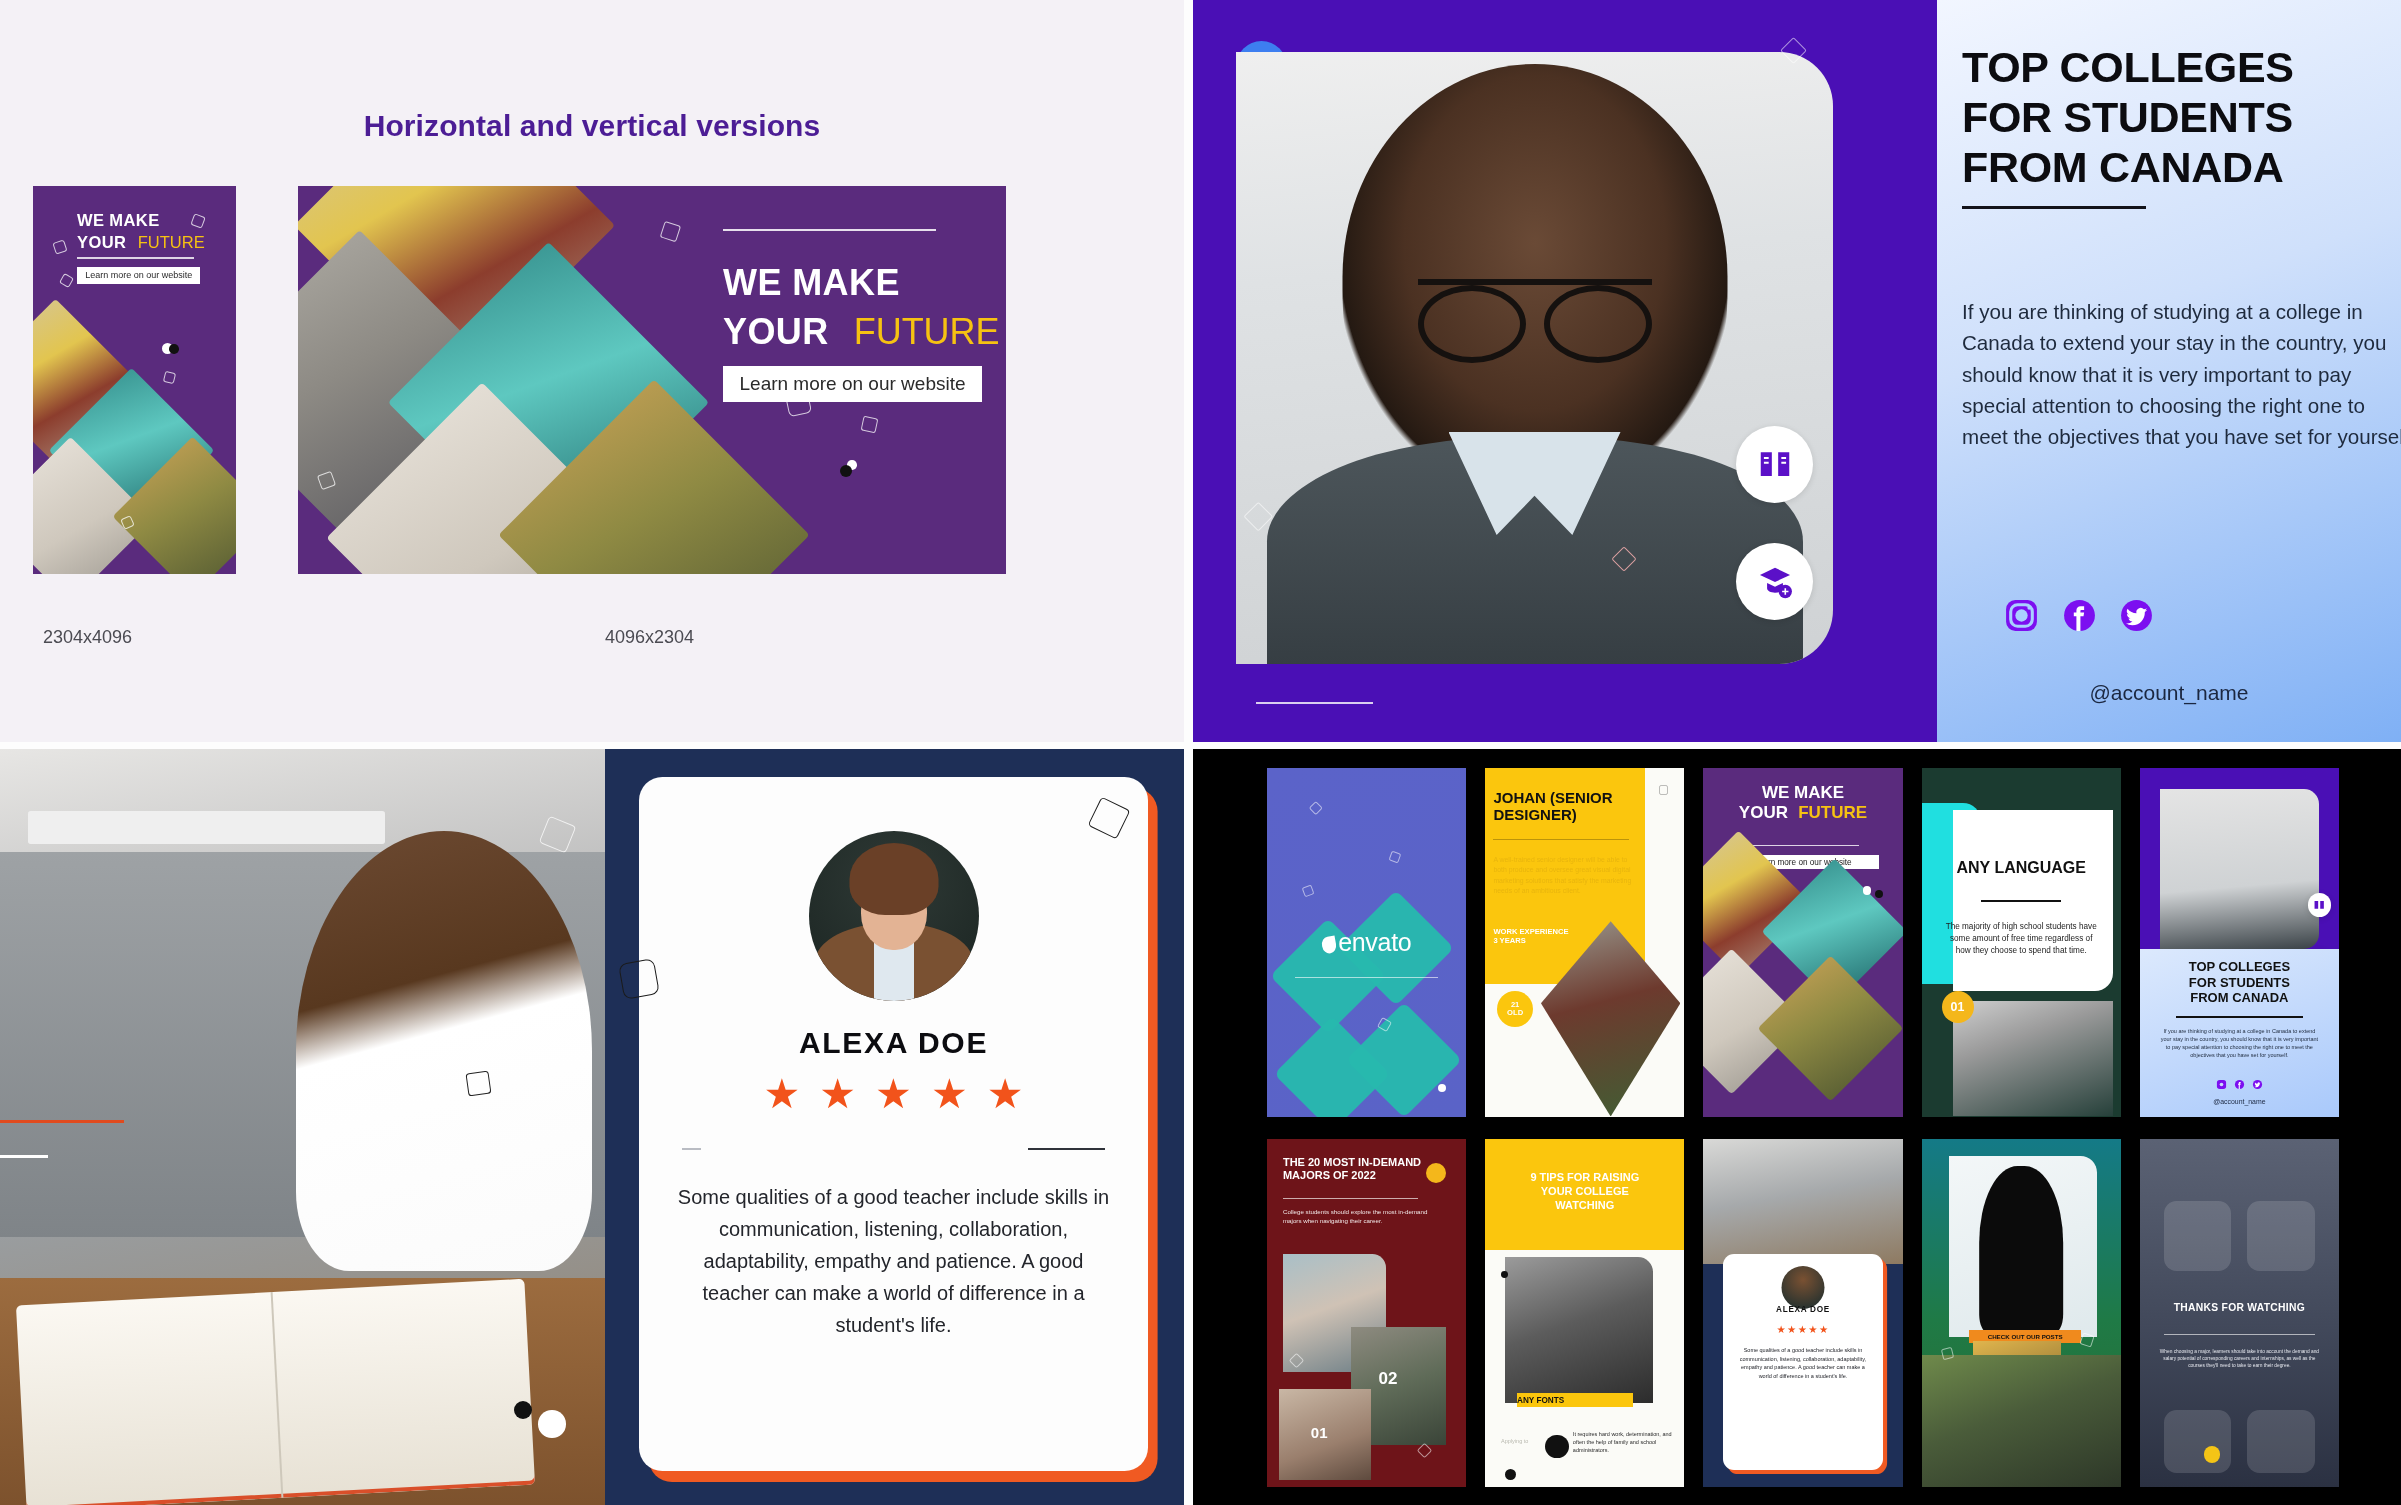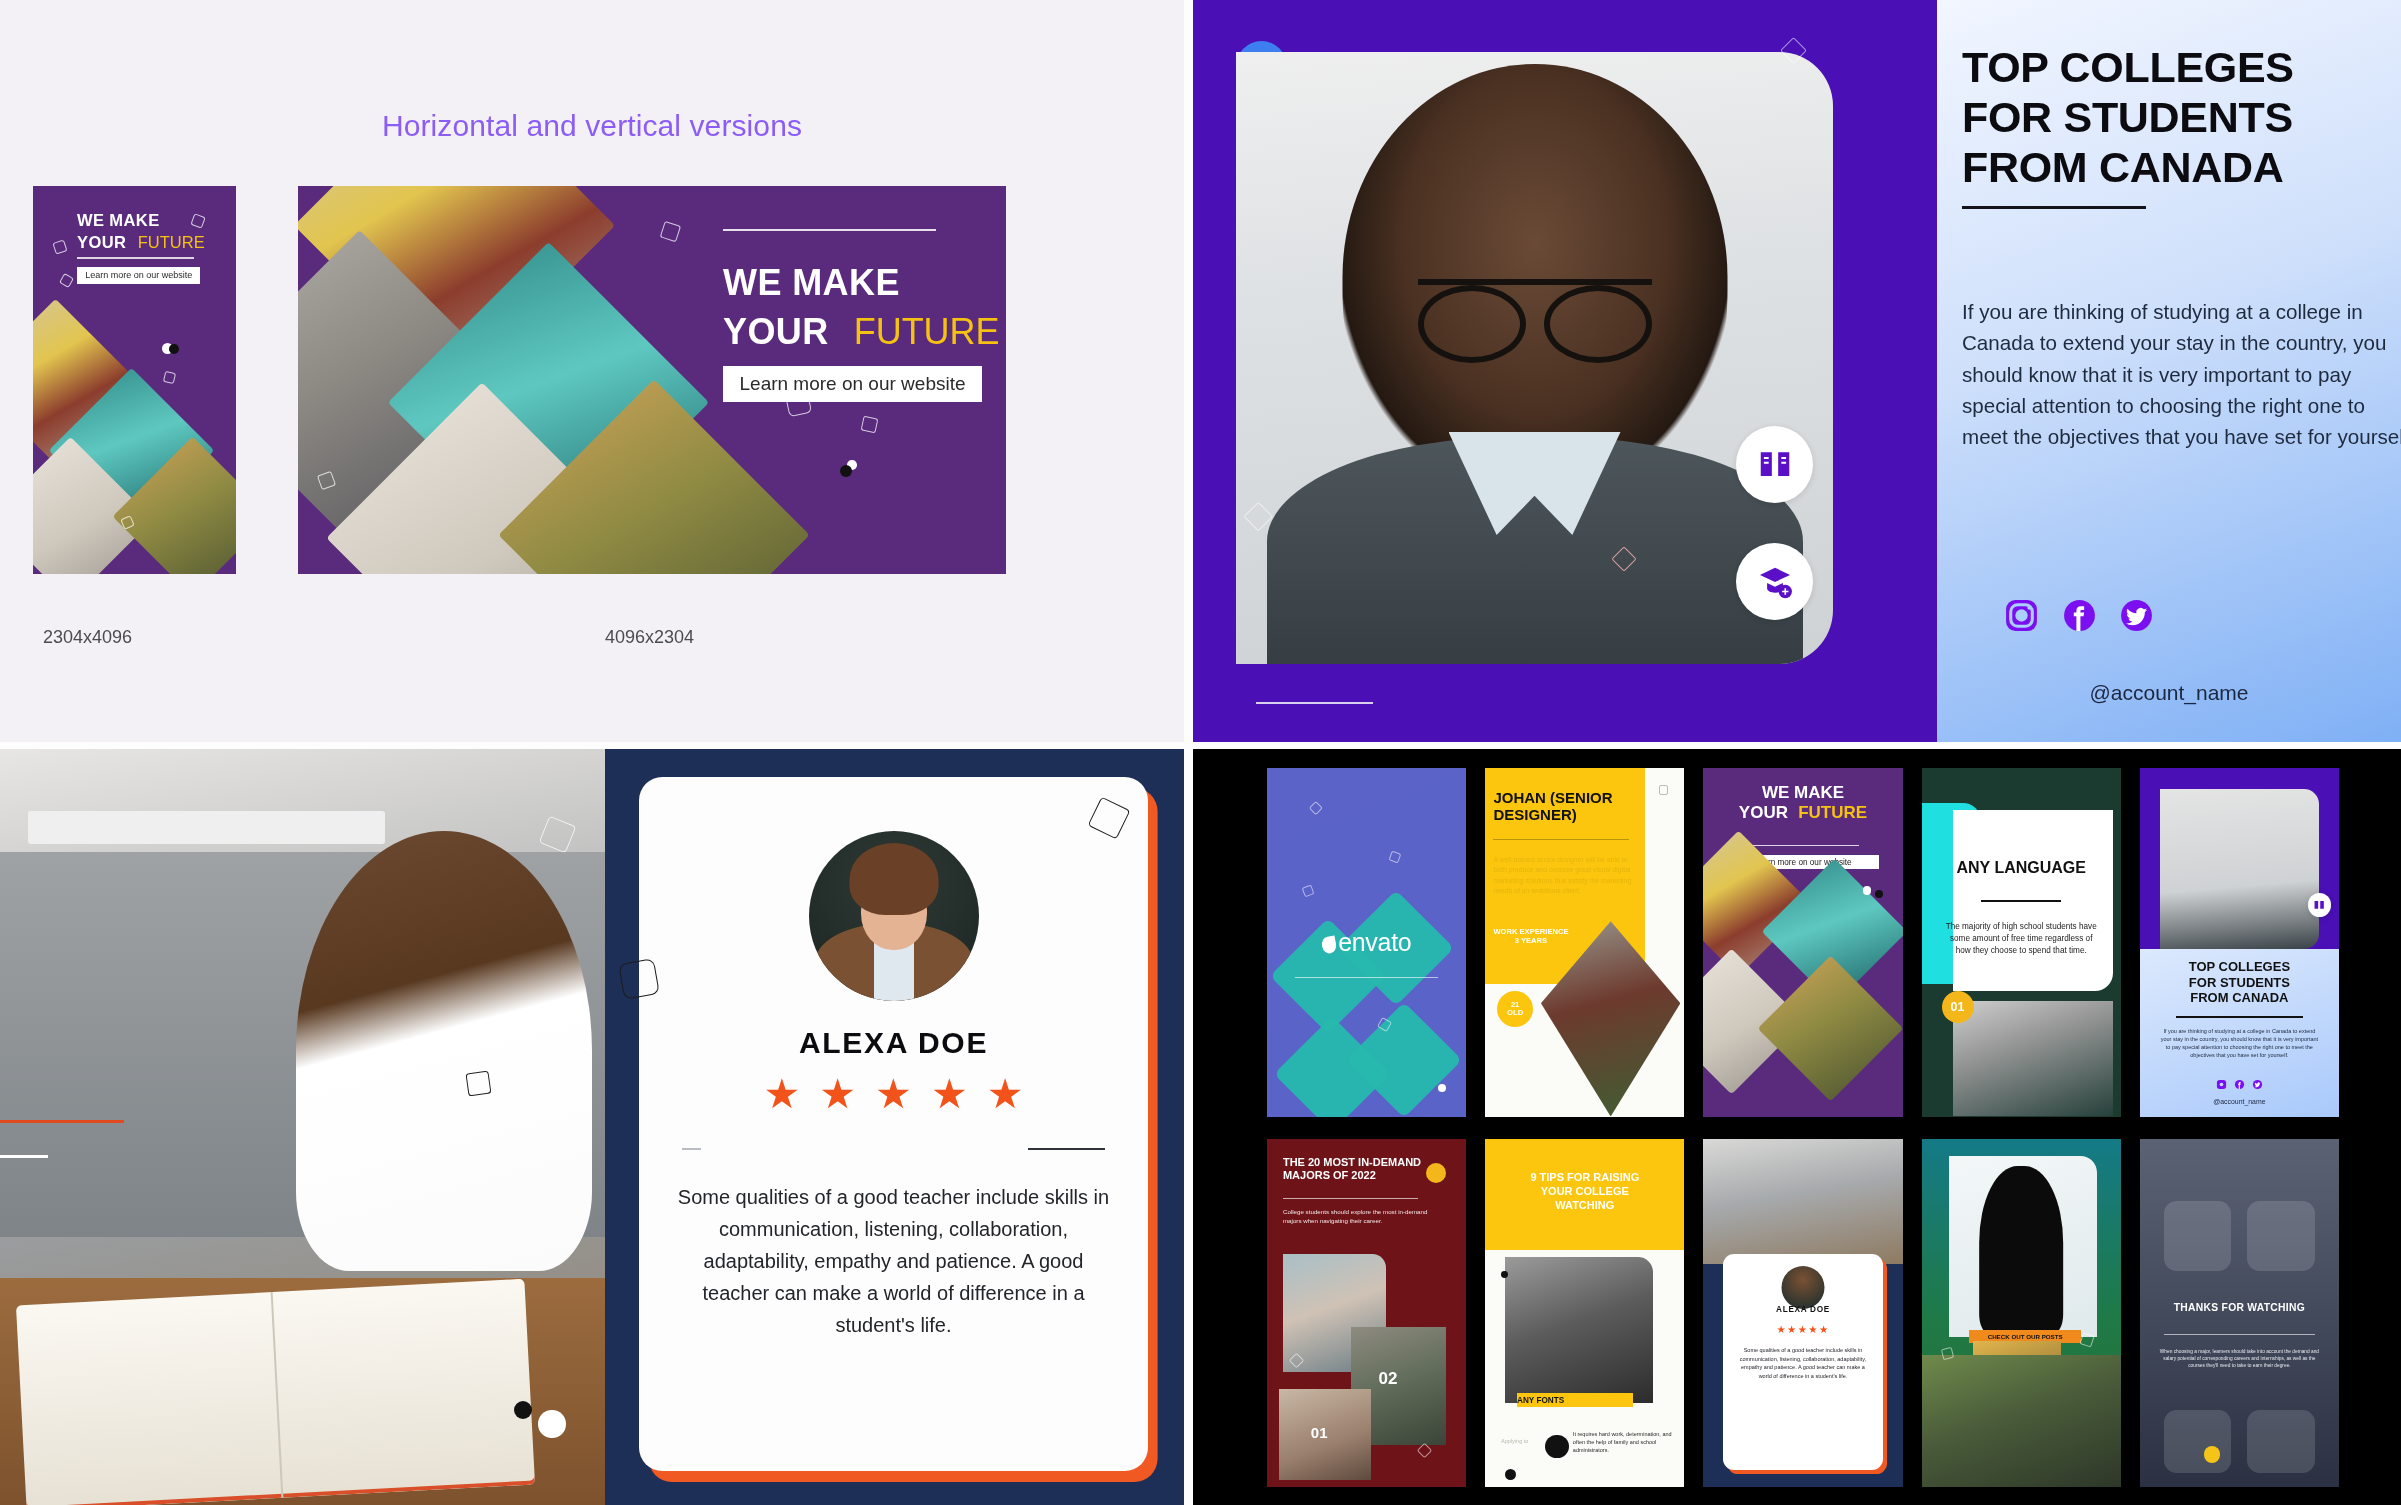--- a/index.html
+++ b/index.html
@@ -12,21 +12,21 @@
   
   .q { position: absolute; overflow: hidden; }
   .q-tl { left: 0;    top: 0;    width: 1184px; height: 742px; background: #f4f1f6; }
   .q-tr { left: 1193px; top: 0;  width: 1208px; height: 742px; background: #4a0fb5; }
   .q-bl { left: 0;    top: 749px; width: 1184px; height: 756px; background: #1e2f57; }
   .q-br { left: 1193px; top: 749px; width: 1208px; height: 756px; background: #000000; }
 
   
   .tl-title {
     position: absolute; left: 0; right: 0; top: 109px; text-align: center;
-    font-size: 30px; color: #8b5cf6; font-weight: 400; letter-spacing: 0.1px;
+    font-size: 30px; color: #4c1d95; font-weight: 700; letter-spacing: 0.1px;
   }
   .banner { position: absolute; overflow: hidden; background: #5c2a7e; }
   .banner-v { left: 33px;  top: 186px; width: 203px; height: 388px; }
   .banner-h { left: 298px; top: 186px; width: 708px; height: 388px; }
 
   .purple-bg { position: absolute; inset: 0; background: #5a2b7d; }
   .diamond {
     position: absolute; transform: rotate(45deg); overflow: hidden;
     border-radius: 4.1px;
   }
@@ -194,21 +194,21 @@
   .env-logo { position: absolute; left: 0; right: 0; top: 50%; transform: translateY(-50%);
     text-align: center; color: #fff; font-size: 25px; font-weight: 400; letter-spacing: -0.3px; }
   .env-underline { position:absolute; left:14%; right:14%; top:60%; height:1.4px; background:rgba(255,255,255,.6); }
 
   
   .c-johan { background: #fbfbf7; }
   .cj-yellow { position: absolute; left: 0; top: 0; width: 80%; height: 62%; background: #fbc60d; }
   .cj-title { position: absolute; left: 8.2px; top: 20.6px; width: 82%; font-size: 15px; font-weight: 800; color: #111; line-height: 1.16; }
   .cj-rule { position: absolute; left: 8.2px; top: 71px; width: 68%; height: 1.4px; background: rgba(0,0,0,.25); }
   .cj-body { position: absolute; left: 8.2px; top: 87px; width: 72%; font-size: 6.9px; line-height: 1.5; color: #e8b50d; }
-  .cj-exp { position: absolute; left: 8.2px; top: 159px; font-size: 7.6px; font-weight: 800; color: #fff; line-height: 1.25; text-align: center; }
+  .cj-exp { position: absolute; left: 8.2px; top: 159px; font-size: 7.6px; font-weight: 800; color: #fff; line-height: 1.25; }
   .cj-dia {
     position: absolute; left: 28%; top: 44%; width: 70%; height: 56%;
     background: linear-gradient(165deg,#9a9a90 0%,#6d3a2e 42%,#3f5f34 100%);
     clip-path: polygon(50% 0, 100% 42%, 50% 100%, 0 42%);
   }
   .cj-badge { position: absolute; left: 6%; top: 64%; width: 36px; height: 36px; border-radius: 50%;
     background: #fbc60d; color: #fff; font-size: 7.6px; font-weight: 800; display:flex; flex-direction:column;
     align-items:center; justify-content:center; line-height:1.1; }
 
   

